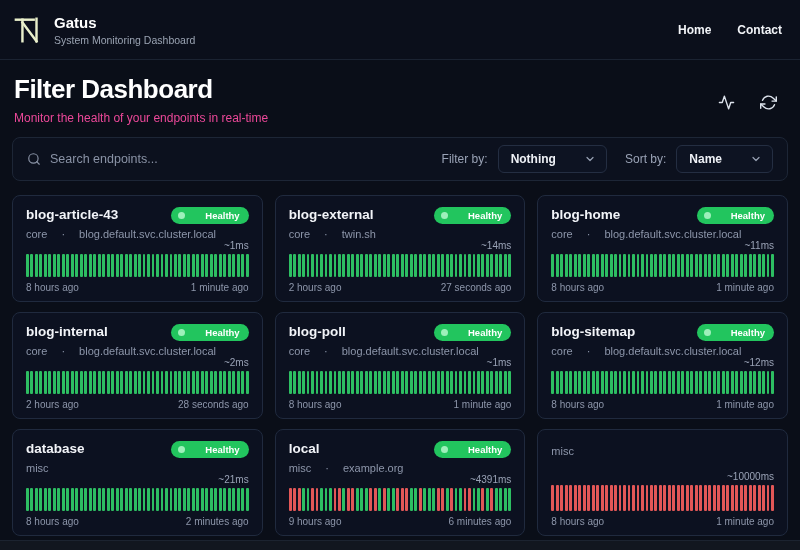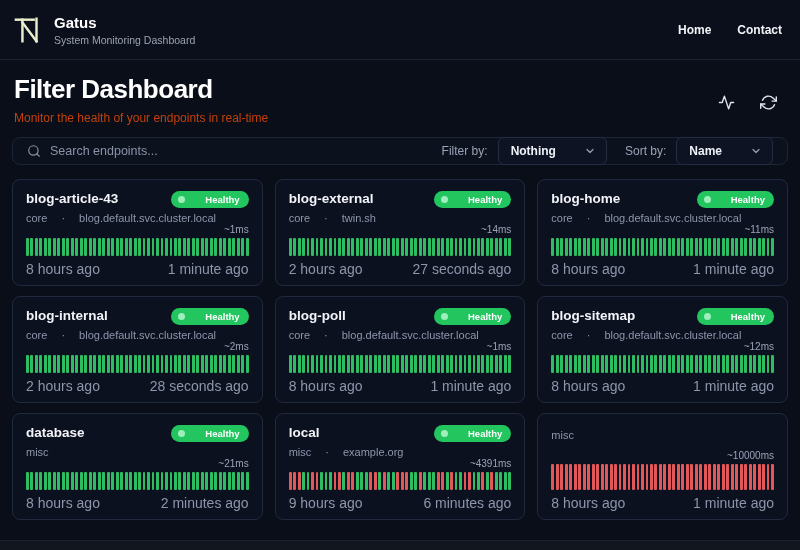--- a/index.html
+++ b/index.html
@@ -22,32 +22,32 @@
   }
   .logo-mark { width: 30px; height: 30px; margin-right: 10px; color: #e9efcb; }
   .app-name { font-size: 15px; font-weight: bold; color: #ffffff; line-height: 1.2; }
   .app-sub  { font-size: 10.5px; color: #9aa3b2; margin-top: 2px; }
   .topnav { margin-left: auto; display: flex; gap: 26px; }
   .topnav a { color: #f2f4f8; font-size: 12px; font-weight: bold; text-decoration: none; cursor: pointer; }
 
   
   .hero { display: flex; align-items: flex-start; padding: 14px 18px 8px 14px; }
   .hero h1 { font-size: 26px; font-weight: 800; color: #ffffff; letter-spacing: -0.5px; }
-  .hero .sub { font-size: 12px; color: #c2410c; margin-top: 6px; }
+  .hero .sub { font-size: 12px; color: #ec4899; margin-top: 6px; }
   .hero-actions { margin-left: auto; display: flex; gap: 14px; margin-top: 14px; }
   .icon-btn {
     width: 28px; height: 28px; border: none; background: transparent;
     color: #dde3ec; cursor: pointer; display: flex; align-items: center; justify-content: center;
   }
   .icon-btn svg { width: 17px; height: 17px; }
 
   
   .toolbar {
     margin: 4px 12px 0;
-    height: 28px;
+    height: 44px;
     border: 1px solid #1d2636;
     border-radius: 8px;
     background: #0c111e;
     display: flex;
     align-items: center;
     padding: 0 14px;
   }
   .searchwrap { flex: 1; display: flex; align-items: center; gap: 9px; color: #8a93a6; }
   .searchwrap svg { width: 14px; height: 14px; flex: none; }
   .searchwrap input {
@@ -95,21 +95,21 @@
   .badge.healthy   { background: #22c55e; }
   .badge.healthy .dot { background: #9df0bb; }
   .badge.unhealthy { background: #9c2b36; }
   .badge.unhealthy .dot { background: #ef4a4a; }
   .meta { font-size: 11px; color: #8d96aa; margin-top: 4px; display: flex; gap: 14px; align-items: center; }
   .latency { margin-top: auto; text-align: right; font-size: 10px; color: #9aa3b6; padding-bottom: 3px; }
   .bars { display: flex; gap: 1.6px; height: 26px; align-items: stretch; }
   .bars .bar { flex: 1; border-radius: 1px; }
   .bars .bar.g { background: #2dbe62; }
   .bars .bar.r { background: #e25757; }
-  .times { display: flex; justify-content: space-between; font-size: 14px; color: #8d96aa; margin-top: 5px; }
+  .times { display: flex; justify-content: space-between; font-size: 10px; color: #8d96aa; margin-top: 5px; }
 
   .footerband {
     position: fixed; left: 0; bottom: 0; width: 800px; height: 10px;
     background: #12161f; border-top: 1px solid #1c2330;
   }
 </style>
 </head>
 <body>
 
 <header class="topbar">

